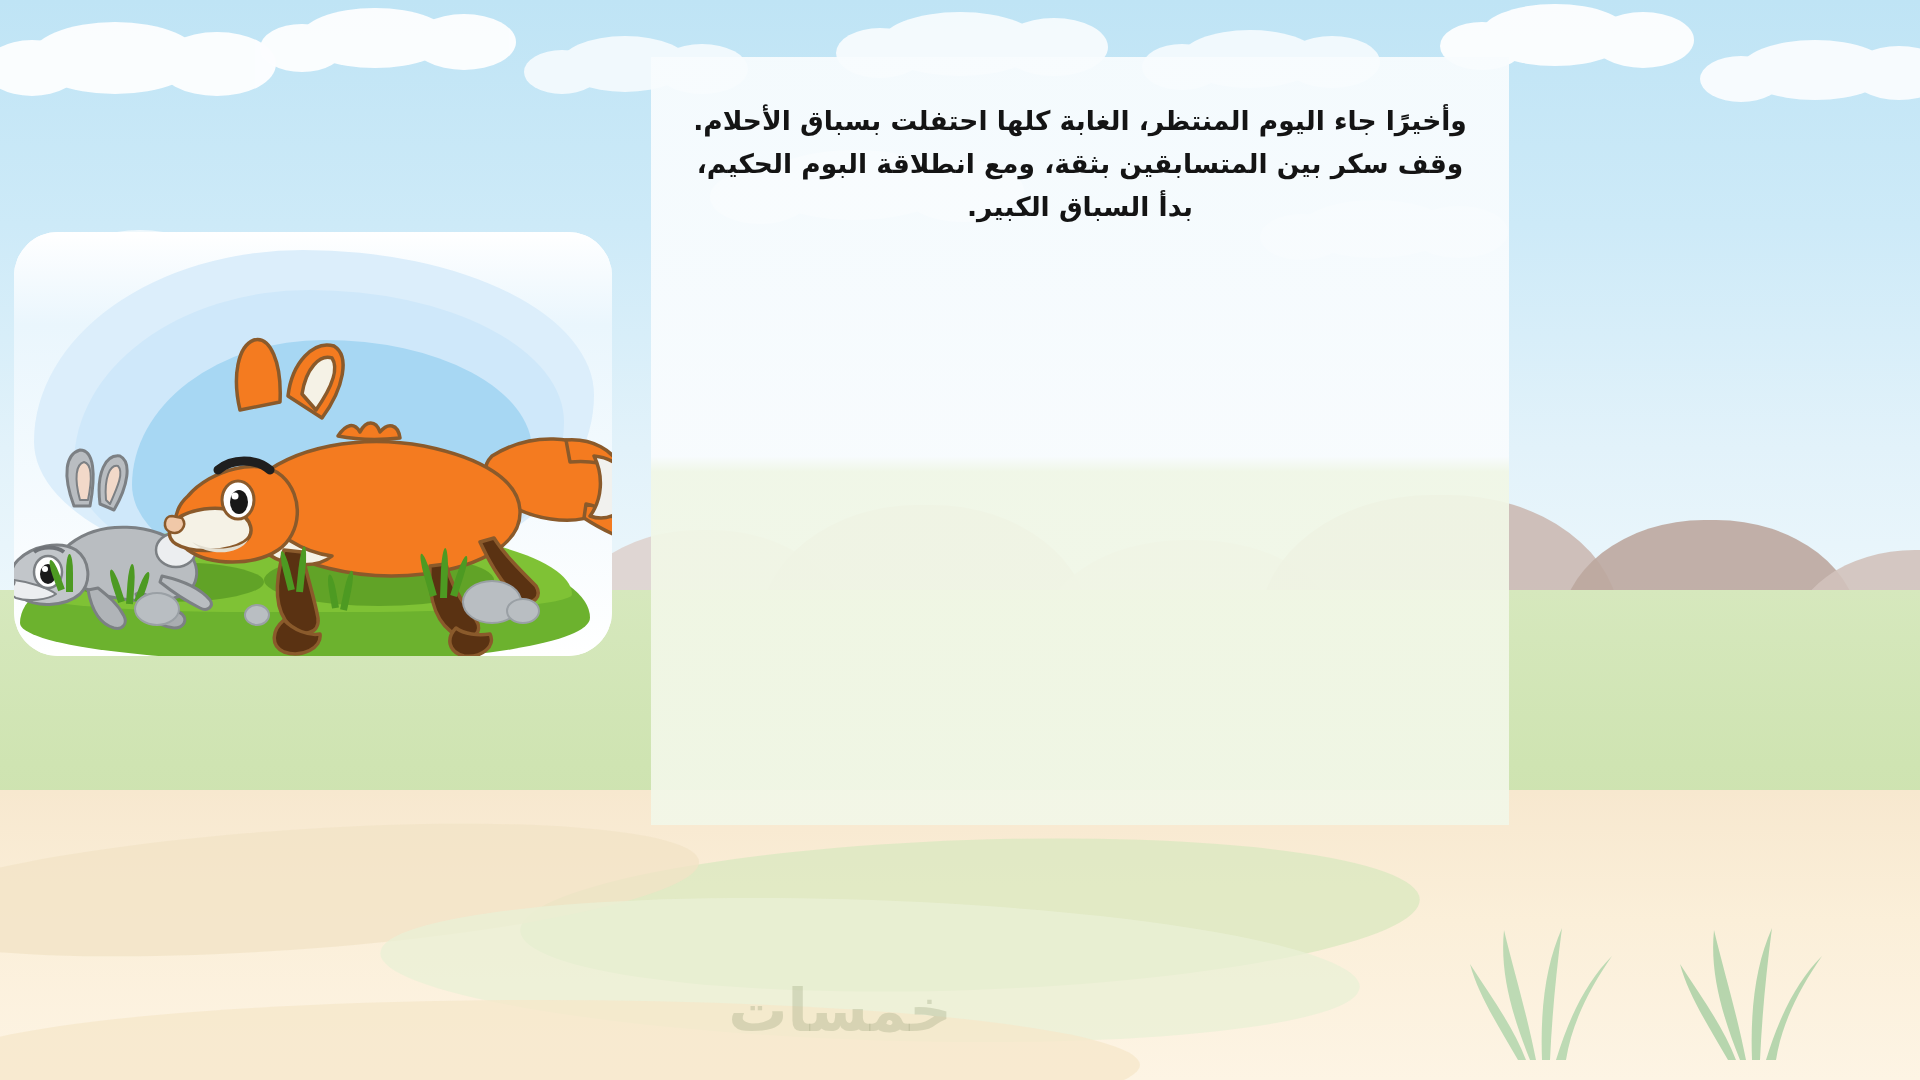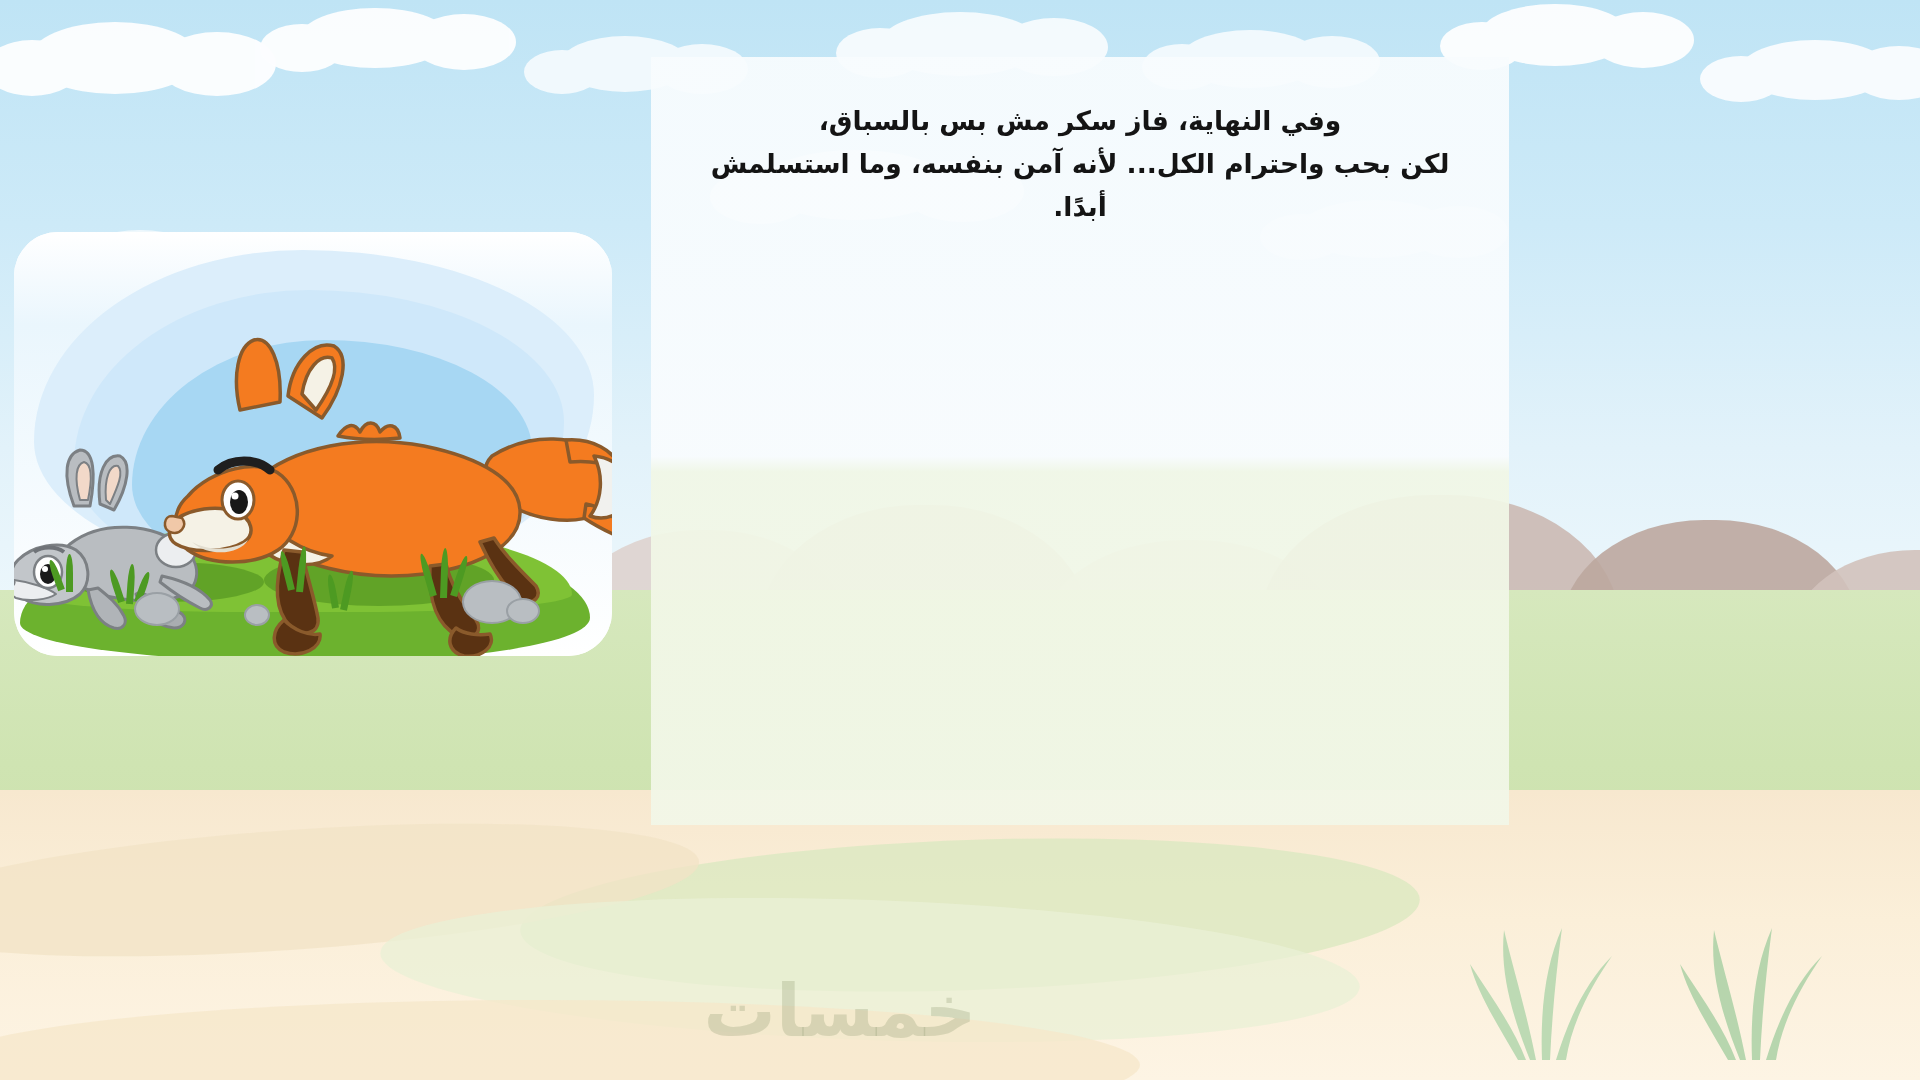--- a/index.html
+++ b/index.html
@@ -152,21 +152,21 @@
   }
   .para:last-child { margin-bottom:0; }
   #p1 { margin-bottom:44px; }
   #p2 { margin-bottom:50px; }
   #p3 { margin-bottom:44px; }
 
   
   #watermark {
     position:absolute; left:690px; top:972px; width:300px; height:78px;
     direction:rtl; text-align:center;
-    font-size:72px; font-weight:700;
+    font-size:59px; font-weight:700;
     color:rgba(150,160,120,0.30);
     line-height:78px;
     user-select:none;
   }
 </style>
 </head>
 <body>
 
 <div id="scene">
 
@@ -329,17 +329,17 @@
   <div class="ill-blade" style="left:44px;top:326px;height:32px;transform:rotate(-20deg);"></div>
   <div class="ill-blade" style="left:52px;top:322px;height:38px;transform:rotate(0deg);"></div>
 
   <div class="pebble p1"></div>
   <div class="pebble p2"></div>
   <div class="pebble p3"></div>
   <div class="pebble p4"></div>
 </div>
 
 <div id="text-panel">
-  <p class="para" id="p4">وفي النهاية، فاز سكر مش بس بالسباق،
-لكن بحب واحترام الكل... لأنه آمن بنفسه، وما استسلمش أبدًا.</p>
+  <p class="para" id="p1">وأخيرًا جاء اليوم المنتظر، الغابة كلها احتفلت بسباق الأحلام.
+وقف سكر بين المتسابقين بثقة، ومع انطلاقة البوم الحكيم، بدأ السباق الكبير.</p>
 </div>
 
 <div id="watermark">خمسات</div>
 
 </body></html>

